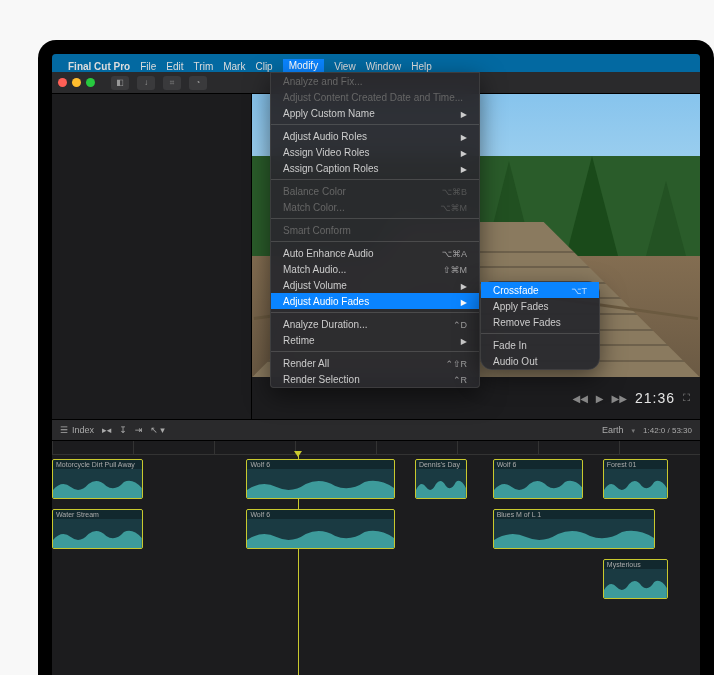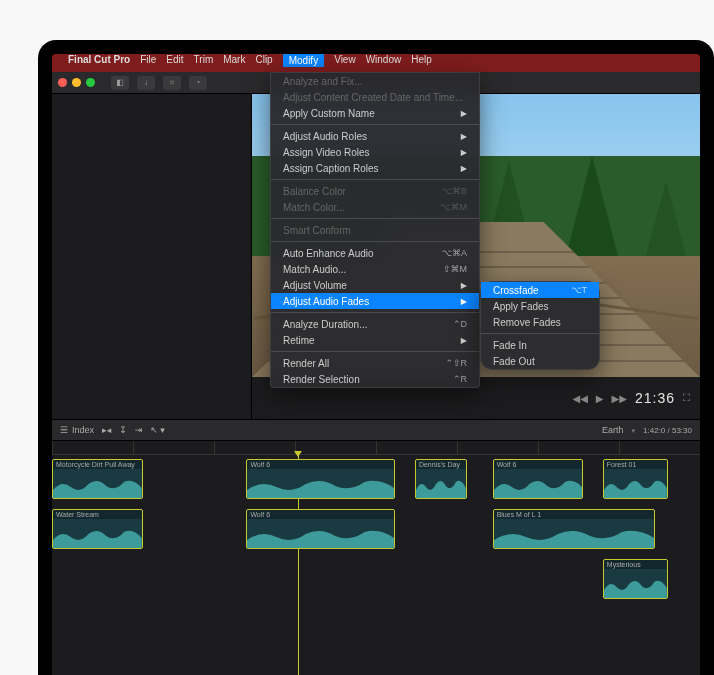--- a/index.html
+++ b/index.html
@@ -1,19 +1,19 @@
 <!DOCTYPE html>
 <html><head>
 <meta charset="utf-8">
 <style>
 *{margin:0;padding:0;box-sizing:border-box;font-family:-apple-system,BlinkMacSystemFont,"Helvetica Neue",sans-serif}
 body{width:714px;height:675px;background:#f8f8f8;overflow:hidden;position:relative}
 .laptop-frame{position:absolute;top:40px;left:38px;right:0;bottom:0;background:#000;border-radius:18px 18px 0 0;padding:14px 14px 0 14px}
 .screen{width:100%;height:100%;background:#1c1c1e;overflow:hidden;position:relative;border-radius:4px 4px 0 0}
-.menubar{height:18px;background:#7f1d1d;display:flex;align-items:flex-start;padding:0 6px;gap:10px;font-size:10px;color:#ddd}
+.menubar{height:18px;background:#0369a1;display:flex;align-items:flex-end;padding:0 6px;gap:10px;font-size:10px;color:#ddd}
 .menubar .apple{color:#fff;font-size:11px}
 .menubar .app{font-weight:600}
 .menubar .item{cursor:default}
 .menubar .item.active{background:#0a84ff;padding:1px 6px;border-radius:0;color:#fff}
 .toolbar{height:22px;background:#2a2a2c;border-bottom:1px solid #000;display:flex;align-items:center;gap:8px;padding:0 6px}
 .traffic{display:flex;gap:5px;margin-right:8px}
 .traffic span{width:9px;height:9px;border-radius:50%;display:block}
 .tl-close{background:#ff5f56}.tl-min{background:#ffbd2e}.tl-max{background:#27c93f}
 .tb-btn{width:18px;height:14px;background:#3a3a3c;border-radius:3px;display:flex;align-items:center;justify-content:center;color:#999;font-size:8px}
 .main{display:flex;height:calc(100% - 18px - 22px);flex-direction:column}
@@ -44,21 +44,21 @@
 .ruler{height:14px;background:#1c1c1e;border-bottom:1px solid #333;display:flex;font-size:7px;color:#666}
 .ruler span{flex:1;border-left:1px solid #333;padding-left:2px}
 .tracks{position:relative;height:calc(100% - 14px)}
 .clip{position:absolute;top:0;height:40px;border:1px solid #c9c92e;background:#1a3a42;border-radius:2px;overflow:hidden}
 .clip-label{font-size:7px;color:#aaa;padding:1px 3px;background:rgba(0,0,0,.3);white-space:nowrap;overflow:hidden}
 .wave{position:absolute;bottom:0;left:0;right:0;height:26px}
 .wave svg{width:100%;height:100%}
 .playhead{position:absolute;top:0;bottom:0;width:1px;background:#c9c92e;left:38%}
 .playhead::before{content:"";position:absolute;top:-4px;left:-4px;width:0;height:0;border-left:4px solid transparent;border-right:4px solid transparent;border-top:6px solid #c9c92e}
 .menu{position:absolute;top:18px;left:218px;width:210px;background:rgba(42,42,46,.96);backdrop-filter:blur(10px);border:1px solid rgba(80,80,80,.5);border-radius:0 0 4px 4px;font-size:10px;color:#ccc;box-shadow:0 8px 24px rgba(0,0,0,.5);z-index:100}
-.mi{padding:2px 12px;display:flex;justify-content:space-between;align-items:center;height:16px}
+.mi{padding:2px 12px;display:flex;justify-content:space-between;align-items:flex-end;height:16px}
 .mi.disabled{color:#666}
 .mi.hl{background:#0a84ff;color:#fff}
 .mi .arrow{font-size:8px}
 .mi .sc{font-size:9px;opacity:.7}
 .msep{height:1px;background:rgba(120,120,120,.4);margin:3px 0}
 .submenu{position:absolute;top:227px;left:428px;width:120px;background:rgba(42,42,46,.96);border:1px solid rgba(80,80,80,.5);border-radius:12px;font-size:10px;color:#ccc;box-shadow:0 8px 24px rgba(0,0,0,.5);z-index:101}
 .index-btn{display:flex;align-items:center;gap:4px;font-size:9px}
 </style>
 </head>
 <body>
@@ -297,18 +297,18 @@
           <span>Apply Fades</span>
         </div>
         <div class="mi">
           <span>Remove Fades</span>
         </div>
         <div class="msep"></div>
         <div class="mi">
           <span>Fade In</span>
         </div>
         <div class="mi">
-          <span>Fade Out</span>
+          <span>Audio Out</span>
         </div>
       </div>
 
 </div>
 </div>
 
 </body></html>

